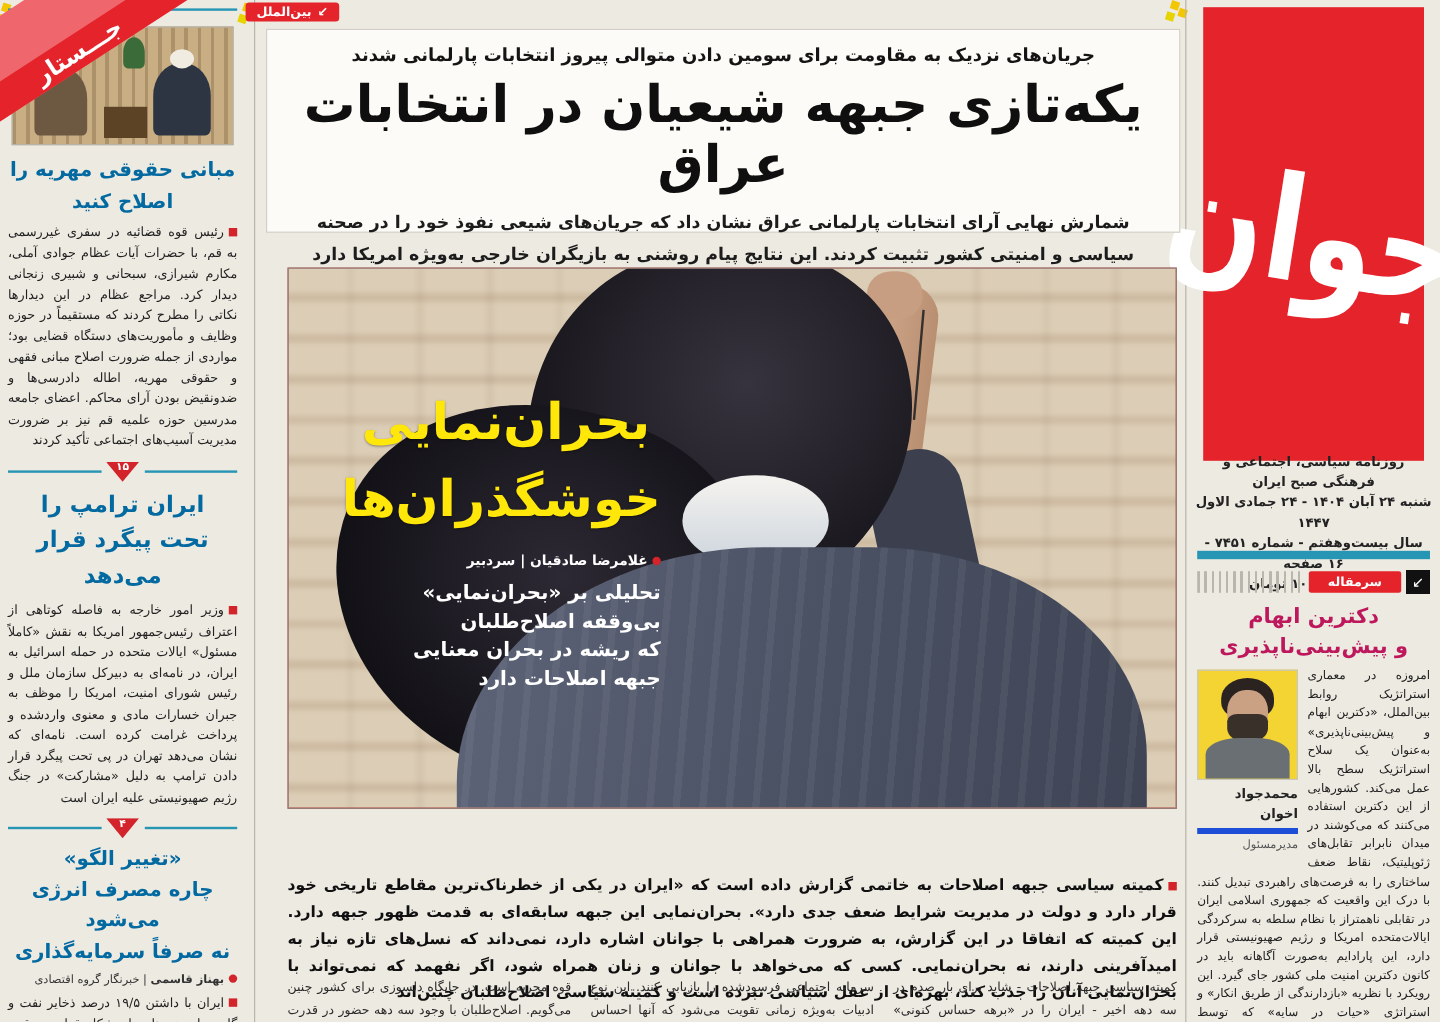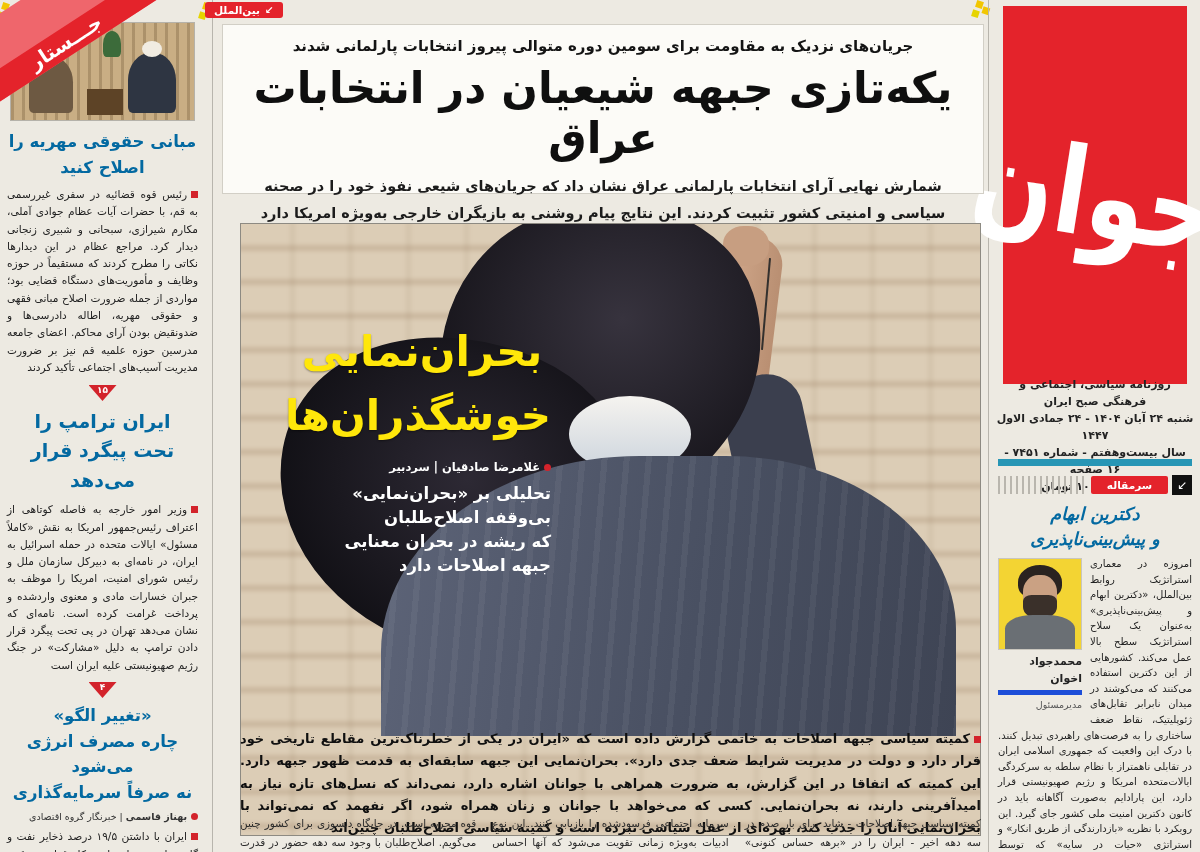--- a/index.html
+++ b/index.html
@@ -16,34 +16,34 @@
   .logo-txt{color:#fff;font-size:96px;font-weight:800;transform:rotate(9deg) scaleY(1.25);line-height:1;}
   .masthead-info{position:absolute;left:4px;top:376px;width:198px;text-align:center;
                  font-size:11px;font-weight:700;line-height:1.55;color:#222;}
   .teal-bar{position:absolute;left:6px;top:459px;width:194px;height:7px;background:#2796b5;}
   .ed-header{position:absolute;left:6px;top:475px;width:194px;height:20px;display:flex;align-items:center;gap:4px;}
   .ed-arrowbox{width:20px;height:20px;background:#111;color:#fff;font-size:12px;display:flex;
                align-items:center;justify-content:center;}
   .ed-badge{background:#e4232b;color:#fff;font-size:10.5px;font-weight:700;padding:3px 16px;border-radius:2px;}
   .ed-barcode{flex:1;height:18px;background:repeating-linear-gradient(90deg,#b9b6ae 0 2px,transparent 2px 6px);}
   .ed-title{position:absolute;left:4px;top:502px;width:198px;text-align:center;font-size:17.5px;
-            font-weight:800;line-height:1.45;color:#0369a1;font-style:italic;}
+            font-weight:800;line-height:1.45;color:#be185d;}
   .ed-body{position:absolute;left:6px;top:556px;width:194px;font-size:10px;line-height:1.56;
            text-align:justify;color:#222;}
   .ed-photo-wrap{float:left;width:84px;margin:2px 8px 2px 0;direction:ltr;}
   .ed-photo{position:relative;width:82px;height:90px;background:#f3d433;border:1px solid #c9c6be;overflow:hidden;}
   .ed-hair{position:absolute;left:19px;top:6px;width:44px;height:34px;background:#2a2320;border-radius:50% 50% 40% 40%;}
   .ed-face{position:absolute;left:24px;top:16px;width:34px;height:38px;background:#caa183;border-radius:45%;}
   .ed-beard{position:absolute;left:24px;top:36px;width:34px;height:24px;background:#3a302a;border-radius:30% 30% 60% 60%;}
   .ed-suit{position:absolute;left:6px;top:56px;width:70px;height:34px;background:#6a6f74;border-radius:40% 40% 0 0;}
   .ed-caption{border-bottom:5px solid #1d4ed8;font-size:11px;font-weight:800;padding:3px 0;text-align:right;direction:rtl;}
   .ed-role{font-size:9.5px;color:#555;padding-top:3px;text-align:right;direction:rtl;}
   
   .left-rail{position:absolute;left:0;top:0;width:205px;height:852px;padding:0 7px;box-sizing:border-box;}
-  .lr-divider{display:flex;align-items:center;height:16px;flex-direction:column;}
+  .lr-divider{display:flex;align-items:center;height:16px;}
   .lr-divider .ln{flex:1;height:2px;background:#2796b5;}
   .tri{width:28px;height:17px;background:#d3232b;clip-path:polygon(0 0,100% 0,50% 100%);
        color:#fff;font-size:9px;font-weight:700;text-align:center;line-height:11px;margin:0 4px;}
   .corner-ribbon{position:absolute;left:-62px;top:-14px;width:230px;height:74px;transform:rotate(-33deg);
                  background:#ef666c;z-index:5;display:flex;align-items:flex-end;justify-content:center;}
   .corner-ribbon .band{width:100%;background:#e4232b;color:#fff;font-weight:800;font-size:20px;
                  text-align:center;padding:2px 0;letter-spacing:2px;}
   .mini-photo{position:relative;width:183px;height:97px;margin:6px auto 8px;border:1px solid #b5b2aa;
               background:#c9ae84;overflow:hidden;direction:ltr;}
   .curtain{position:absolute;inset:0;background:repeating-linear-gradient(90deg,rgba(96,72,40,.28) 0 3px,transparent 3px 11px);}
@@ -60,21 +60,21 @@
   .lr-byline{font-size:9.5px;text-align:right;color:#333;margin-top:6px;}
   .lr-byline b{font-weight:800;}
   
   .intl-badge{position:absolute;left:205px;top:2px;background:#e4232b;color:#fff;border-radius:3px;
               font-size:10.5px;font-weight:700;padding:2px 9px;display:flex;gap:5px;align-items:center;z-index:4;}
   .head-panel{position:absolute;left:222px;top:24px;width:762px;height:170px;background:#fcfbf7;
               border:1px solid #d2cfc6;box-sizing:border-box;text-align:center;}
   .kicker{margin-top:12px;font-size:15px;font-weight:800;color:#141414;}
   .main-headline{margin-top:8px;font-size:43px;font-weight:800;color:#0f0f0f;letter-spacing:-1px;}
   .deck{margin:10px auto 0;width:92%;font-size:14.5px;font-weight:600;line-height:1.85;color:#1c1c1c;}
-  .photo{position:absolute;left:240px;top:223px;width:741px;height:613px;border:1px solid #8d8a82;
+  .photo{position:absolute;left:240px;top:223px;width:741px;height:451px;border:1px solid #8d8a82;
          box-sizing:border-box;overflow:hidden;direction:ltr;background:#b91c1c;}
   .bricks{position:absolute;inset:-8px;filter:blur(2.5px);
           background:repeating-linear-gradient(180deg,#dccdb6 0 30px,#c2ad93 30px 34px);}
   .bricks::after{content:"";position:absolute;inset:0;
           background:repeating-linear-gradient(90deg,rgba(135,110,80,.18) 0 3px,transparent 3px 58px);}
   .arm-skin{position:absolute;left:478px;top:12px;width:56px;height:175px;background:linear-gradient(90deg,#d2a98c,#b98f72);
             border-radius:28px;transform:rotate(7deg);}
   .fist{position:absolute;left:482px;top:2px;width:46px;height:40px;background:#c79e81;border-radius:45%;}
   .sleeve{position:absolute;left:492px;top:150px;width:80px;height:170px;background:#3b3f4e;
           border-radius:36px;transform:rotate(-12deg);}
@@ -198,21 +198,21 @@
       <div class="band">جـــستار</div>
     </div>
   </div>
 
   <div class="intl-badge">
     <span>↙</span>
     <span>بین‌الملل</span>
   </div>
 
   <div class="head-panel">
-    <div class="kicker">جریان‌های نزدیک به مقاومت برای سومین دوره متوالی پیروز انتخابات پارلمانی شدند</div>
+    <div class="kicker">جریان‌های نزدیک به مقاومت برای سومین دادن متوالی پیروز انتخابات پارلمانی شدند</div>
     <div class="main-headline">یکه‌تازی جبهه شیعیان در انتخابات عراق</div>
     <div class="deck">شمارش نهایی آرای انتخابات پارلمانی عراق نشان داد که جریان‌های شیعی نفوذ خود را در صحنه سیاسی و امنیتی کشور تثبیت کردند. این نتایج پیام روشنی به بازیگران خارجی به‌ویژه امریکا دارد که تصمیم‌گیری و سرنوشت ملی عراق در دست مردم است | صفحه ۱۵</div>
   </div>
 
   <div class="photo">
     <div class="bricks"></div>
     <div class="arm-skin"></div>
     <div class="fist"></div>
     <div class="sleeve"></div>
     <div class="cloth-a"></div>

